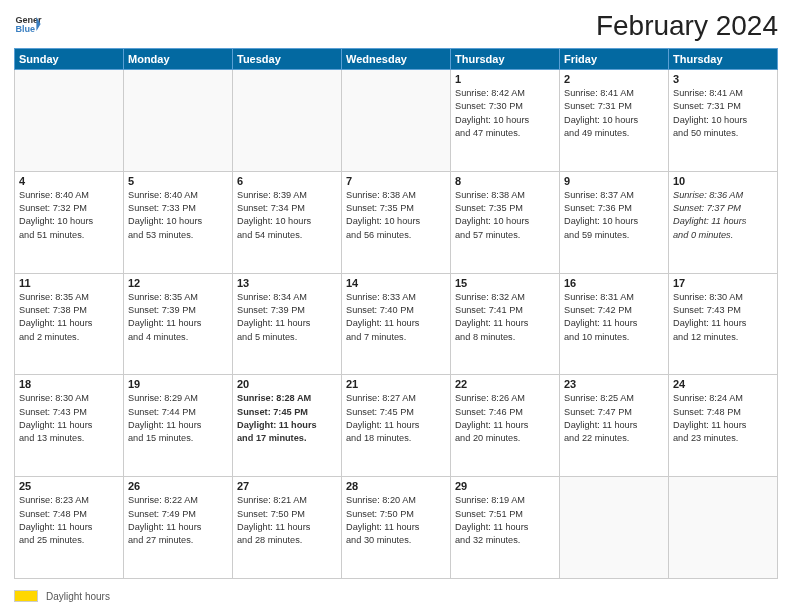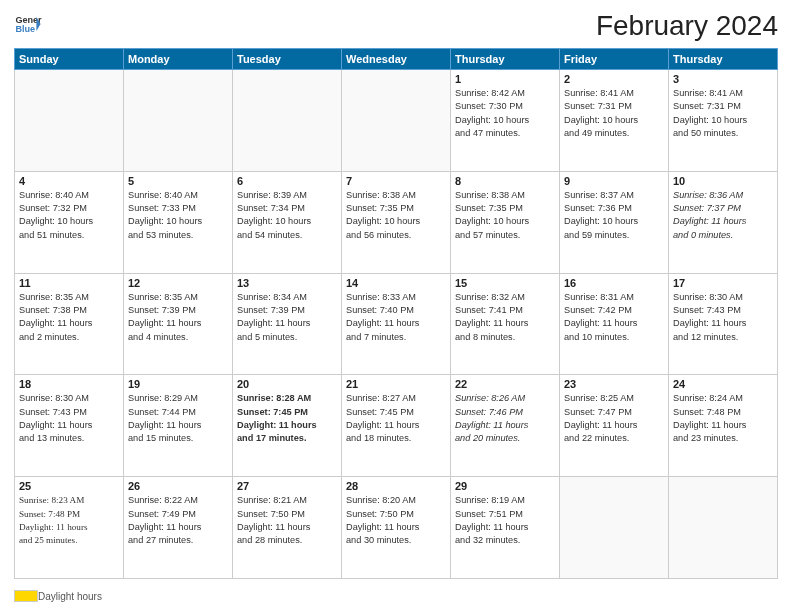--- a/index.html
+++ b/index.html
@@ -78,20 +78,21 @@
       margin-bottom: 2px;
     }
     .day-info {
       line-height: 1.45;
       color: #333;
     }
     .footer {
       margin-top: 11px;
       display: flex;
       align-items: center;
+      gap: 8px;
       font-size: 10px;
       color: #555;
     }
     .footer-swatch {
       width: 24px;
       height: 12px;
       background: #ffd700;
       border: 1px solid #ccc;
       display: inline-block;
     }
@@ -279,21 +280,21 @@
           </td>
           <td>
             <div class="day-num">21</div>
             <div class="day-info" style="white-space: pre-line;">Sunrise: 8:27 AM
 Sunset: 7:45 PM
 Daylight: 11 hours
 and 18 minutes.</div>
           </td>
           <td>
             <div class="day-num">22</div>
-            <div class="day-info" style="white-space: pre-line; font-style: italic;">Sunrise: 8:26 AM
+            <div class="day-info" style="white-space: pre-line;">Sunrise: 8:26 AM
 Sunset: 7:46 PM
 Daylight: 11 hours
 and 20 minutes.</div>
           </td>
           <td>
             <div class="day-num">23</div>
             <div class="day-info" style="white-space: pre-line;">Sunrise: 8:25 AM
 Sunset: 7:47 PM
 Daylight: 11 hours
 and 22 minutes.</div>
@@ -302,21 +303,21 @@
             <div class="day-num">24</div>
             <div class="day-info" style="white-space: pre-line;">Sunrise: 8:24 AM
 Sunset: 7:48 PM
 Daylight: 11 hours
 and 23 minutes.</div>
           </td>
         </tr>
         <tr>
           <td>
             <div class="day-num">25</div>
-            <div class="day-info" style="white-space: pre-line; font-family: Liberation Serif, serif;">Sunrise: 8:23 AM
+            <div class="day-info" style="white-space: pre-line;">Sunrise: 8:23 AM
 Sunset: 7:48 PM
 Daylight: 11 hours
 and 25 minutes.</div>
           </td>
           <td>
             <div class="day-num">26</div>
             <div class="day-info" style="white-space: pre-line;">Sunrise: 8:22 AM
 Sunset: 7:49 PM
 Daylight: 11 hours
 and 27 minutes.</div>

